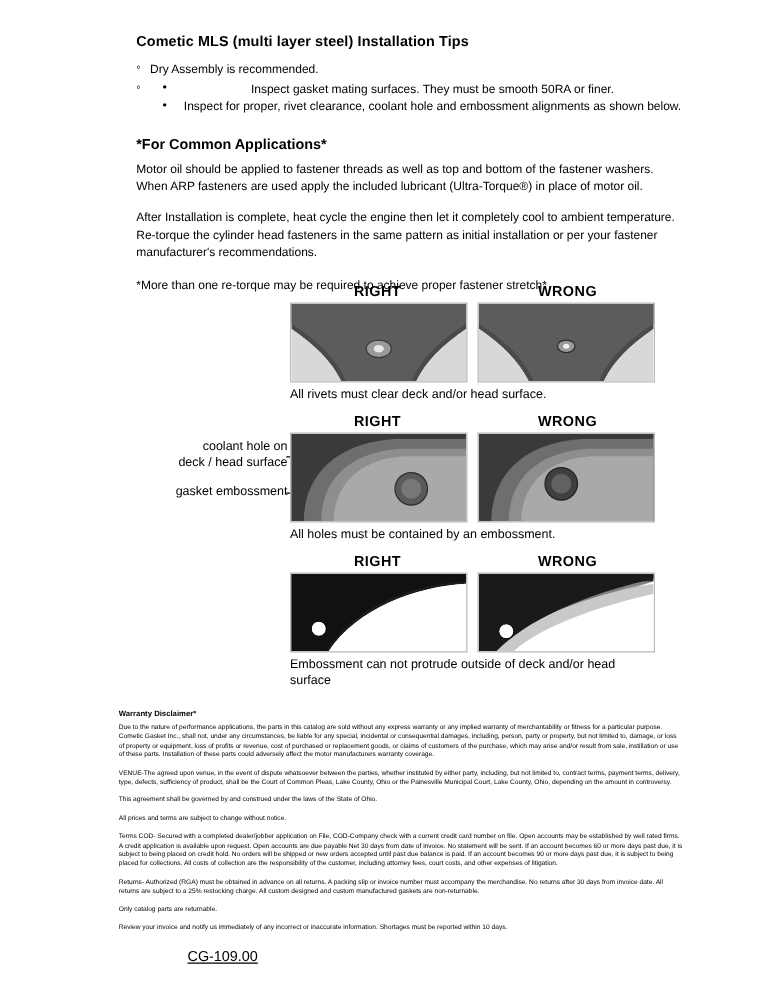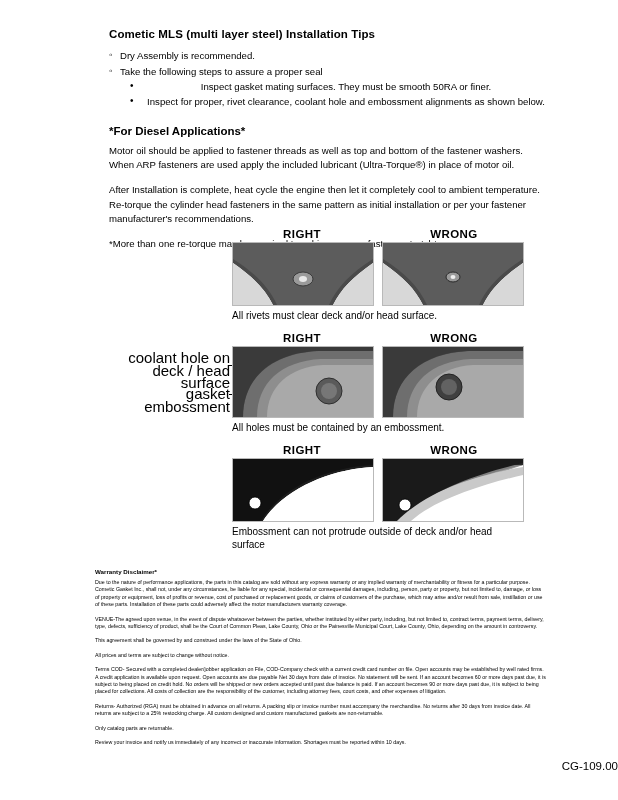--- a/index.html
+++ b/index.html
@@ -126,21 +126,21 @@
   .caption {
     font-size: 10px;
     margin: 3px 0 10px 0;
     line-height: 13px;
   }
   .caption.two { margin-bottom: 0; }
 
   
   .annot {
     position: absolute;
-    font-size: 15px;
+    font-size: 10px;
     text-align: right;
     line-height: 12.5px;
   }
   .annot-coolant {
     left: -110px;
     top: 20px;
     width: 108px;
   }
   .annot-emboss {
     left: -125px;
@@ -170,45 +170,45 @@
     font-size: 5.3px;
     line-height: 7.4px;
     margin: 0 0 7px 0;
     text-align: left;
   }
   .docnum {
     position: absolute;
     left: 0;
     top: 760px;
     width: 618px;
-    text-align: right;
+    text-align: left;
     font-size: 11.5px;
+    text-decoration: underline;
   }
   .docnum span { margin-left: 150px; }
 </style>
 </head>
 <body>
 
 <div class="page">
 
   <div class="content">
     <h1 class="title">Cometic MLS (multi layer steel) Installation Tips</h1>
 
     <ul class="bullets">
       <li>Dry Assembly is recommended.</li>
       <li>
-        <span>Take the following steps to assure a proper seal</span>
         <ul class="sub">
           <li>Inspect gasket mating surfaces.  They must be smooth 50RA or finer.</li>
           <li>Inspect for proper, rivet clearance, coolant hole and embossment alignments as shown below.</li>
         </ul>
       </li>
     </ul>
 
-    <h2 class="subtitle">*For Diesel Applications*</h2>
+    <h2 class="subtitle">*For Common Applications*</h2>
     <p class="para">Motor oil should be applied to fastener threads as well as top and bottom of the fastener washers. When ARP fasteners are used apply the included lubricant (Ultra-Torque®) in place of motor oil.</p>
     <p class="para">After Installation is complete, heat cycle the engine then let it completely cool to ambient temperature. Re-torque the cylinder head fasteners in the same pattern as initial installation or per your fastener manufacturer's recommendations.</p>
     <p class="para tight">*More than one re-torque may be required to achieve proper fastener stretch*</p>
   </div>
 
   <div class="diagrams">
 
     <div class="diag-row">
       <div class="diag-headers">
         <div class="diag-head">RIGHT</div>

